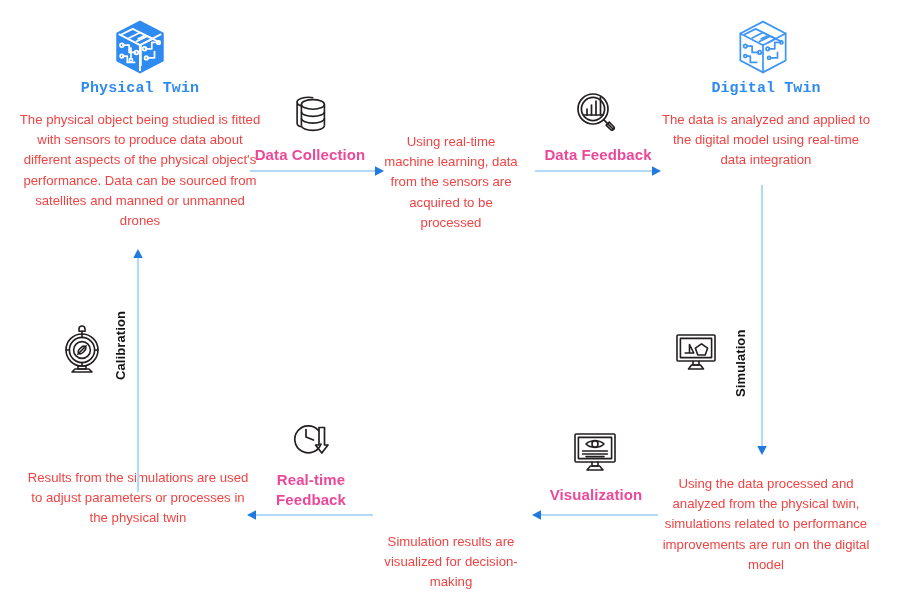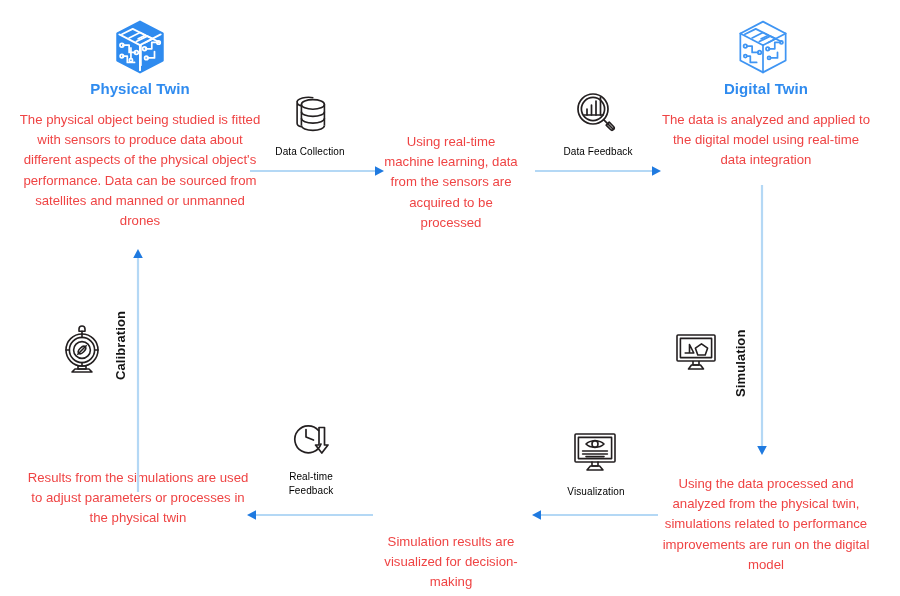--- a/index.html
+++ b/index.html
@@ -21,32 +21,33 @@
   }
   .abs { position: absolute; }
 
   
   .twin-title {
     font-size: 15px;
     font-weight: bold;
     color: #2f8bef;
     text-align: center;
     letter-spacing: .1px;
+    font-family: Liberation Mono, monospace;
   }
   .body-text {
     font-size: 13.2px;
     line-height: 1.53;
     color: #ef4444;
     text-align: center;
     font-weight: 400;
   }
   .step-label {
-    font-size: 10px;
-    font-weight: normal;
-    color: #000000;
+    font-size: 15px;
+    font-weight: bold;
+    color: #ec4899;
     text-align: center;
     letter-spacing: .1px;
     line-height: 1.35;
   }
   .step-label-vert {
     font-size: 13px;
     font-weight: bold;
     color: #141414;
     letter-spacing: .1px;
     writing-mode: vertical-rl;

